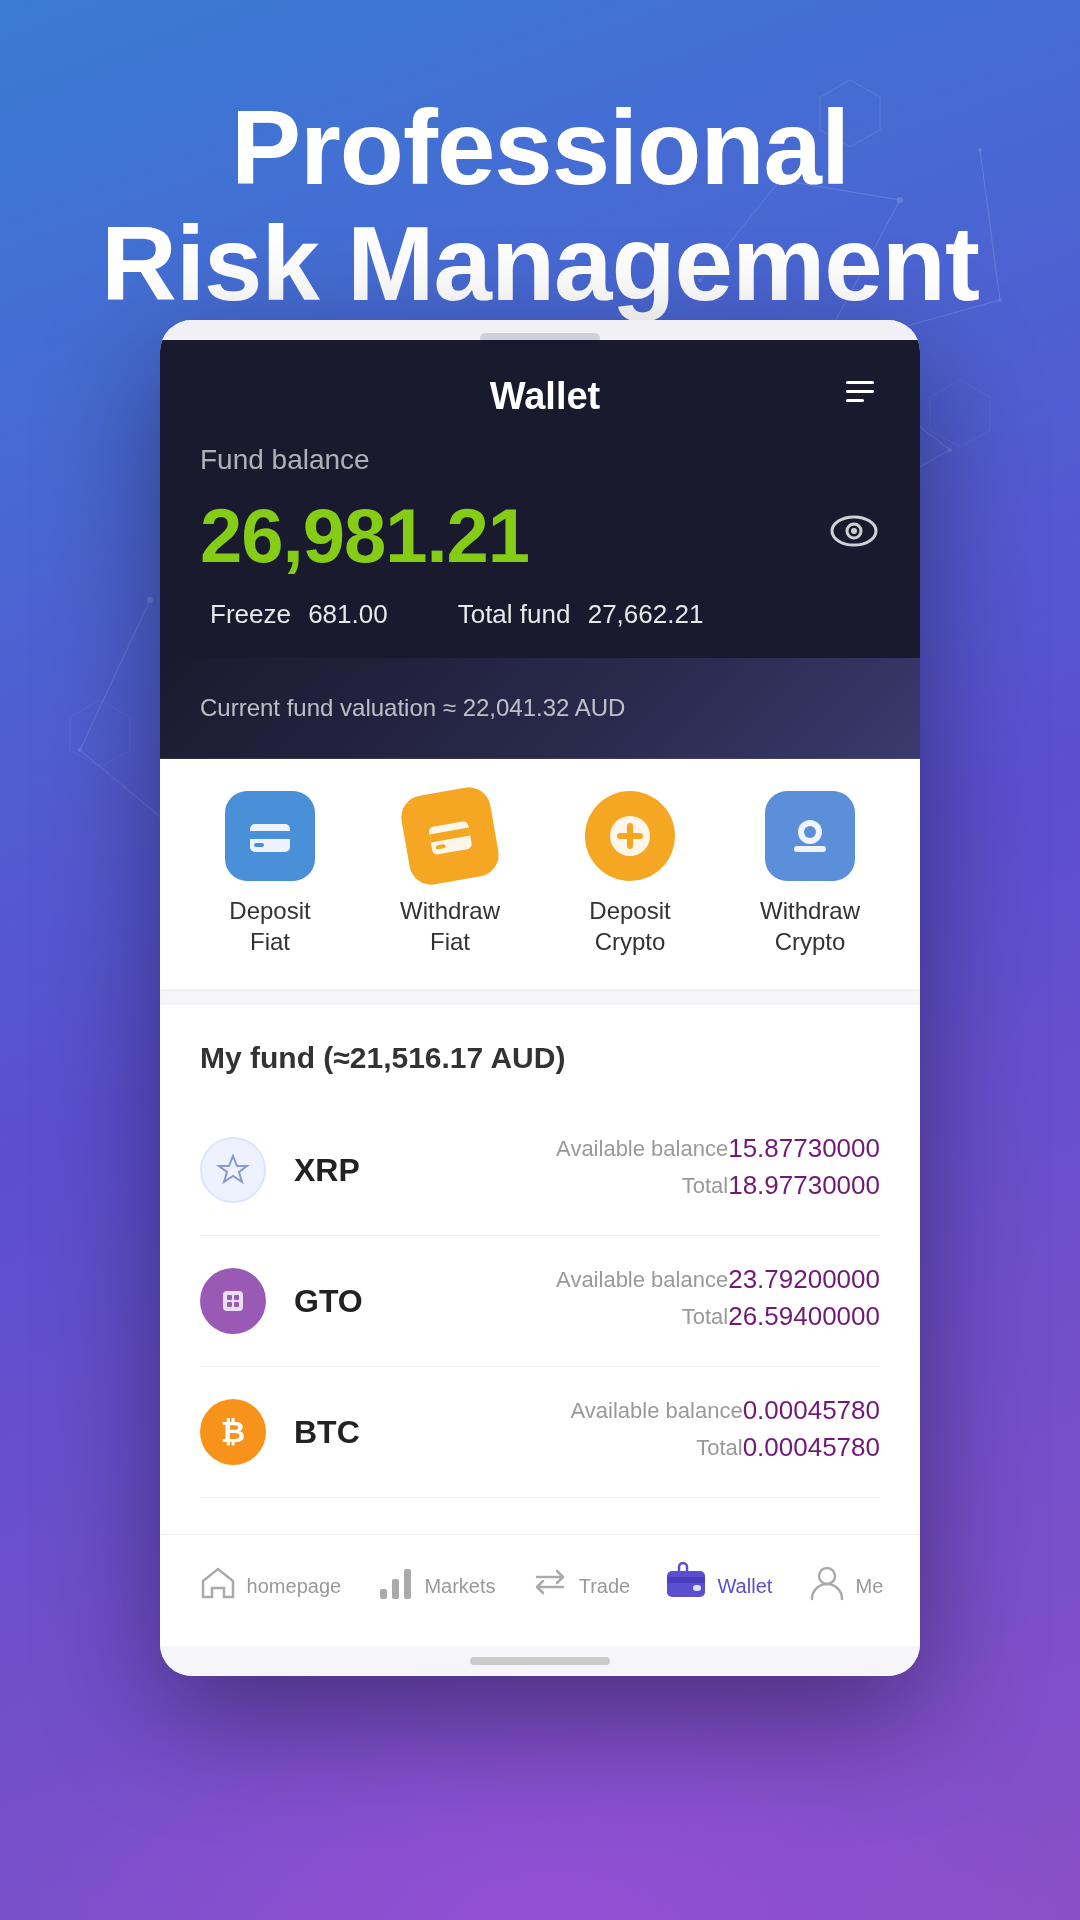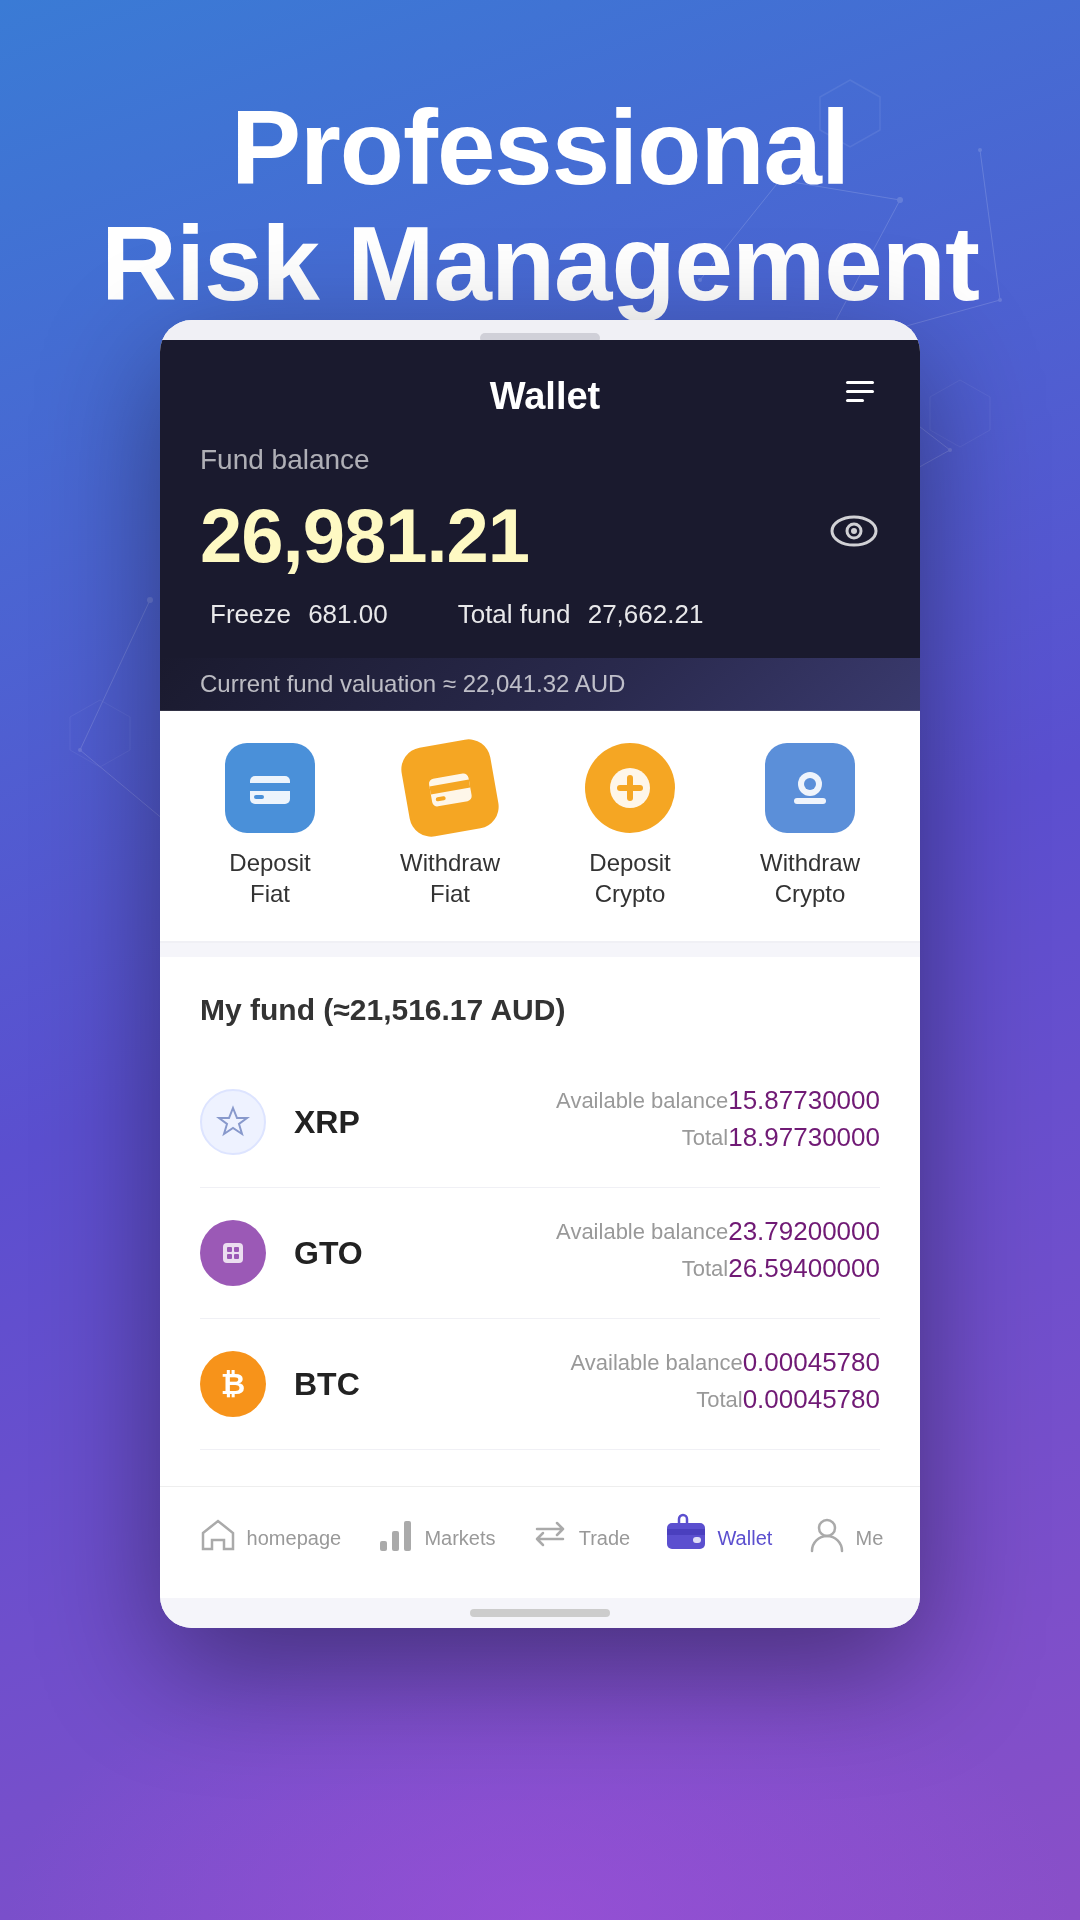--- a/index.html
+++ b/index.html
@@ -102,21 +102,21 @@
     }
 
     .fund-amount-row {
       display: flex;
       align-items: center;
       justify-content: space-between;
       margin-bottom: 20px;
     }
 
     .fund-amount {
-      color: #fef9c3;
+      color: #84cc16;
       font-size: 76px;
       font-weight: 700;
       letter-spacing: -1px;
     }
 
     .eye-icon {
       color: rgba(255,255,255,0.8);
       font-size: 40px;
     }
 
@@ -132,21 +132,21 @@
     }
 
     .fund-detail span {
       color: rgba(255,255,255,0.9);
       font-size: 26px;
       margin-left: 10px;
     }
 
     .fund-valuation-bar {
       background: linear-gradient(135deg, #1a1a2e 0%, #2a2a4e 60%, #3a3a6e 100%);
-      padding: 12px 40px;
+      padding: 36px 40px;
       border-bottom: 1px solid rgba(255,255,255,0.1);
       display: flex;
       align-items: center;
       justify-content: flex-start;
     }
 
     .valuation-text {
       color: rgba(255,255,255,0.7);
       font-size: 24px;
     }

